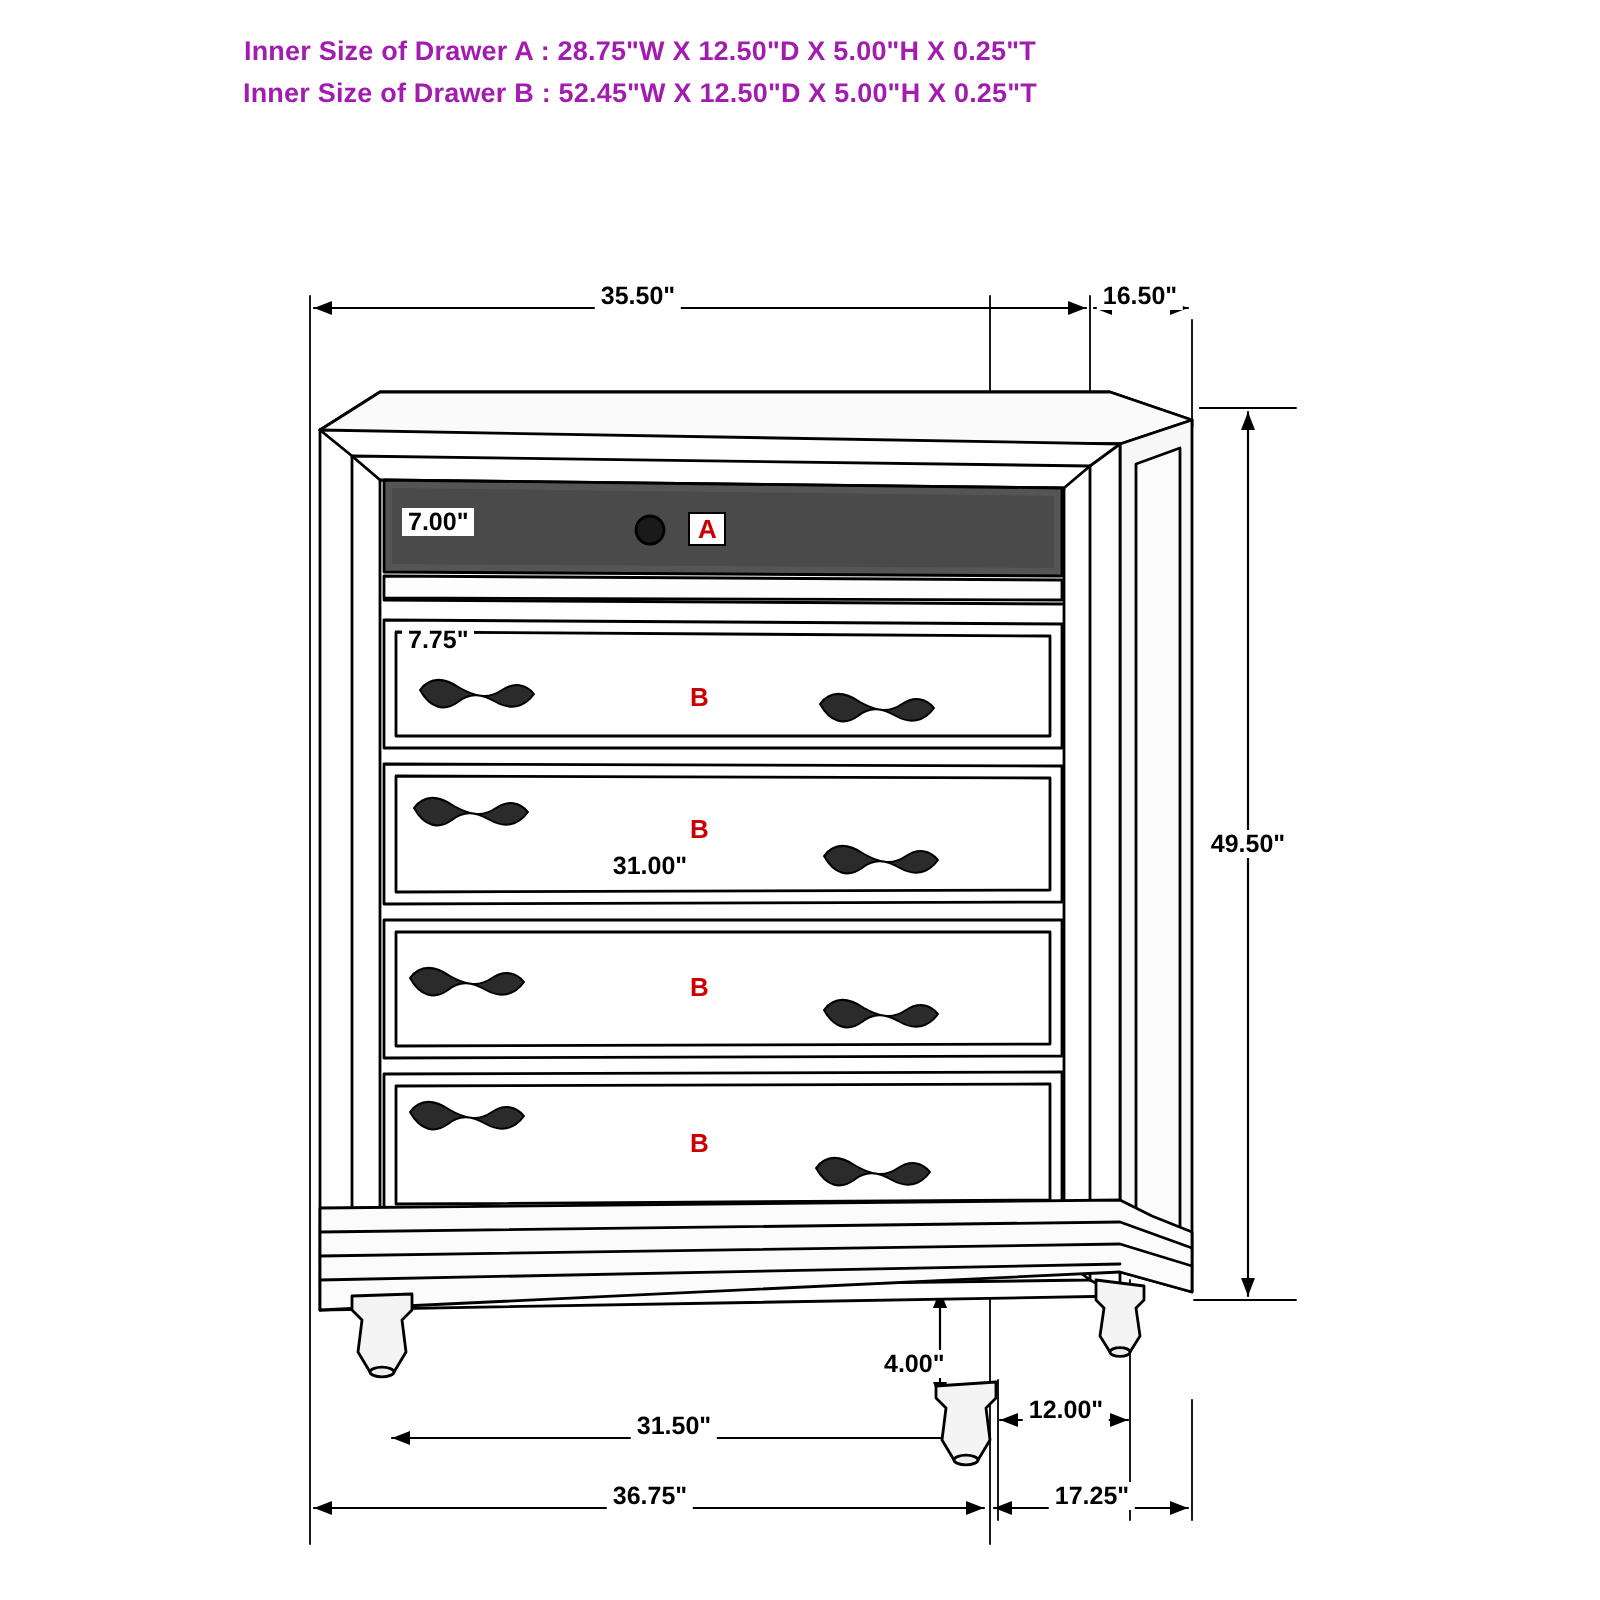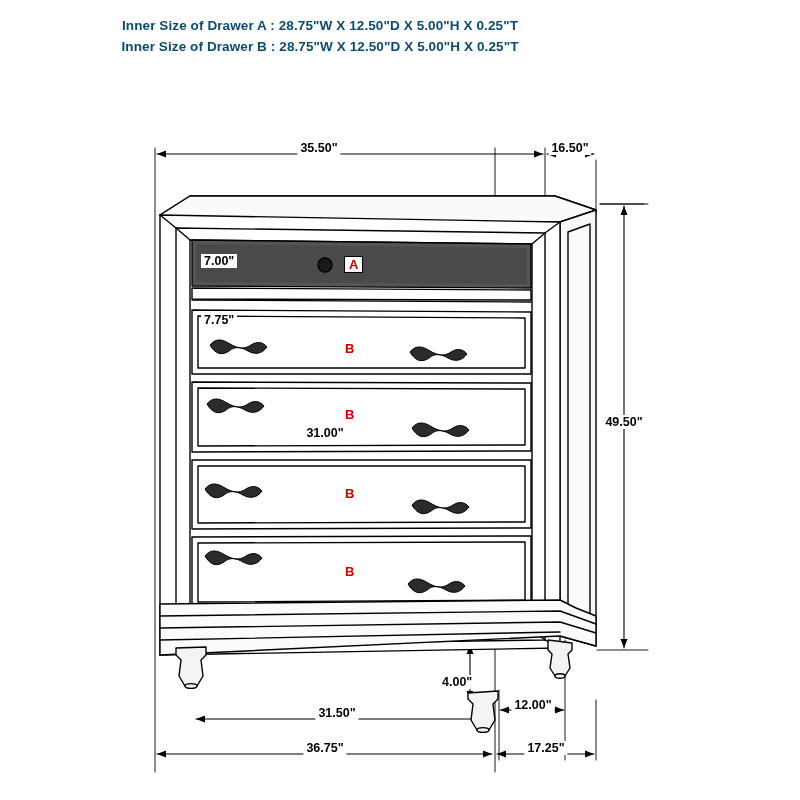--- a/index.html
+++ b/index.html
@@ -15,21 +15,21 @@
     font-family: "Liberation Sans", sans-serif;
     overflow: hidden;
   }
   .hdr {
     position: absolute;
     left: 0;
     width: 640px;
     text-align: center;
     font-size: 13.5px;
     font-weight: bold;
-    color: #0c4a6e;
+    color: #a21caf;
     letter-spacing: 0.1px;
   }
   #hdr1 { top: 18px; }
   #hdr2 { top: 39px; }
 
   svg#art {
     position: absolute;
     left: 0;
     top: 0;
     width: 800px;
@@ -61,21 +61,21 @@
     background: transparent;
     padding: 0;
   }
 </style>
 </head>
 <body>
 
 <div id="page">
 
   <div class="hdr" id="hdr1">Inner Size of Drawer A : 28.75"W X 12.50"D X 5.00"H X  0.25"T</div>
-  <div class="hdr" id="hdr2">Inner Size of Drawer B : 28.75"W X 12.50"D X 5.00"H X  0.25"T</div>
+  <div class="hdr" id="hdr2">Inner Size of Drawer B : 52.45"W X 12.50"D X 5.00"H X  0.25"T</div>
 
   <svg id="art" viewBox="0 0 800 800">
     <g fill="none" stroke="#000" stroke-width="1.4" stroke-linejoin="round" stroke-linecap="round">
 
       <g stroke-width="0.9">
 
         <line x1="155" y1="148" x2="155" y2="772"></line>
 
         <line x1="495" y1="148" x2="495" y2="772"></line>
 

